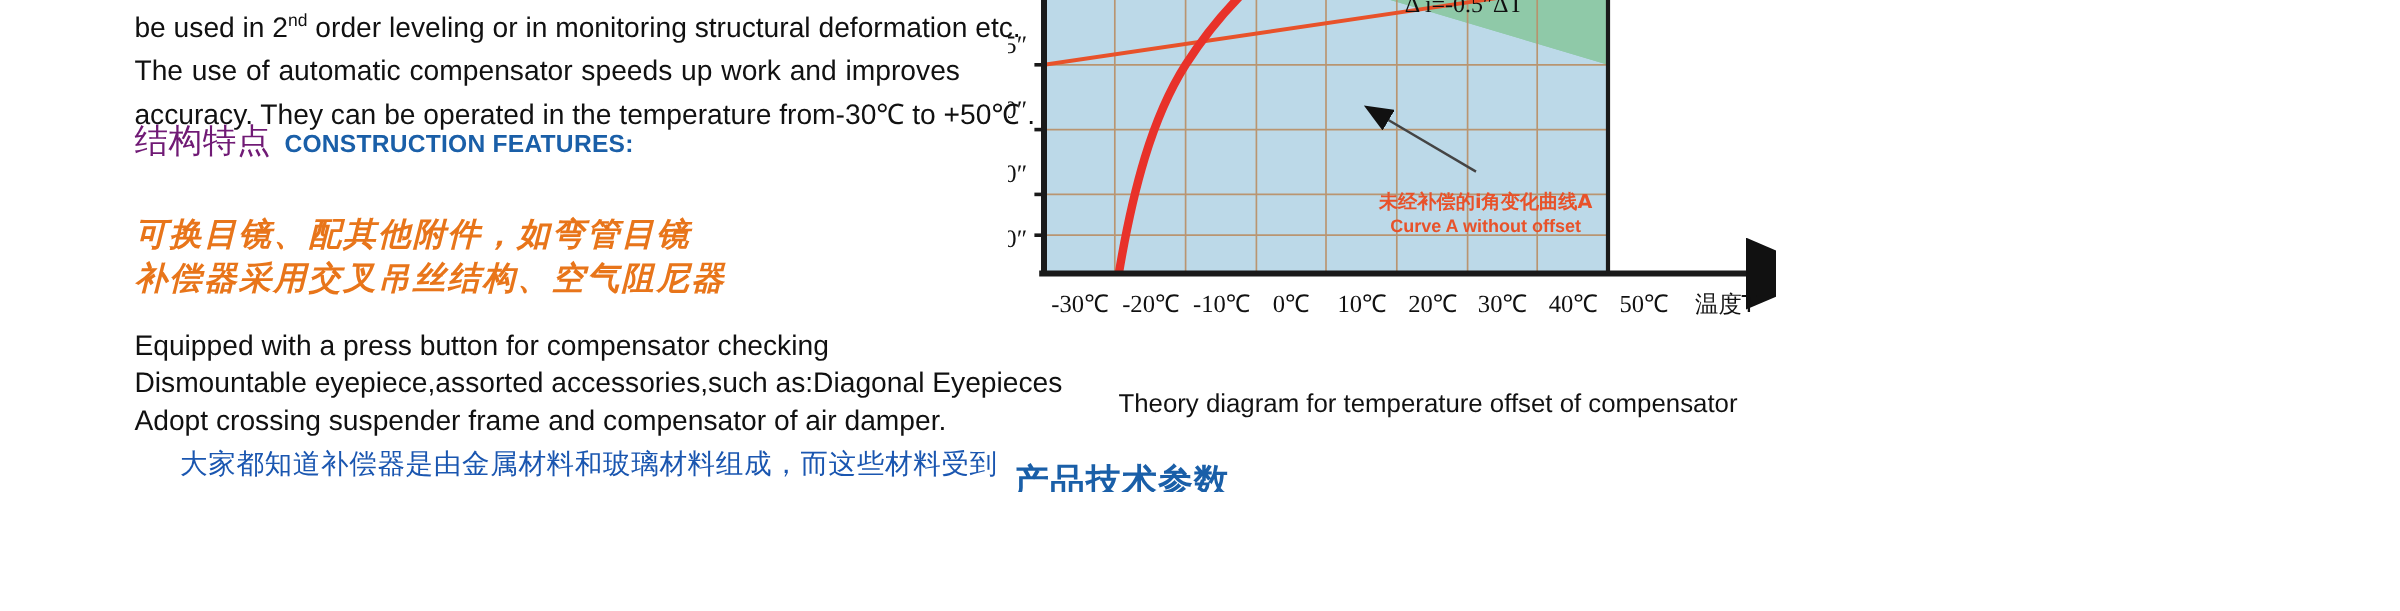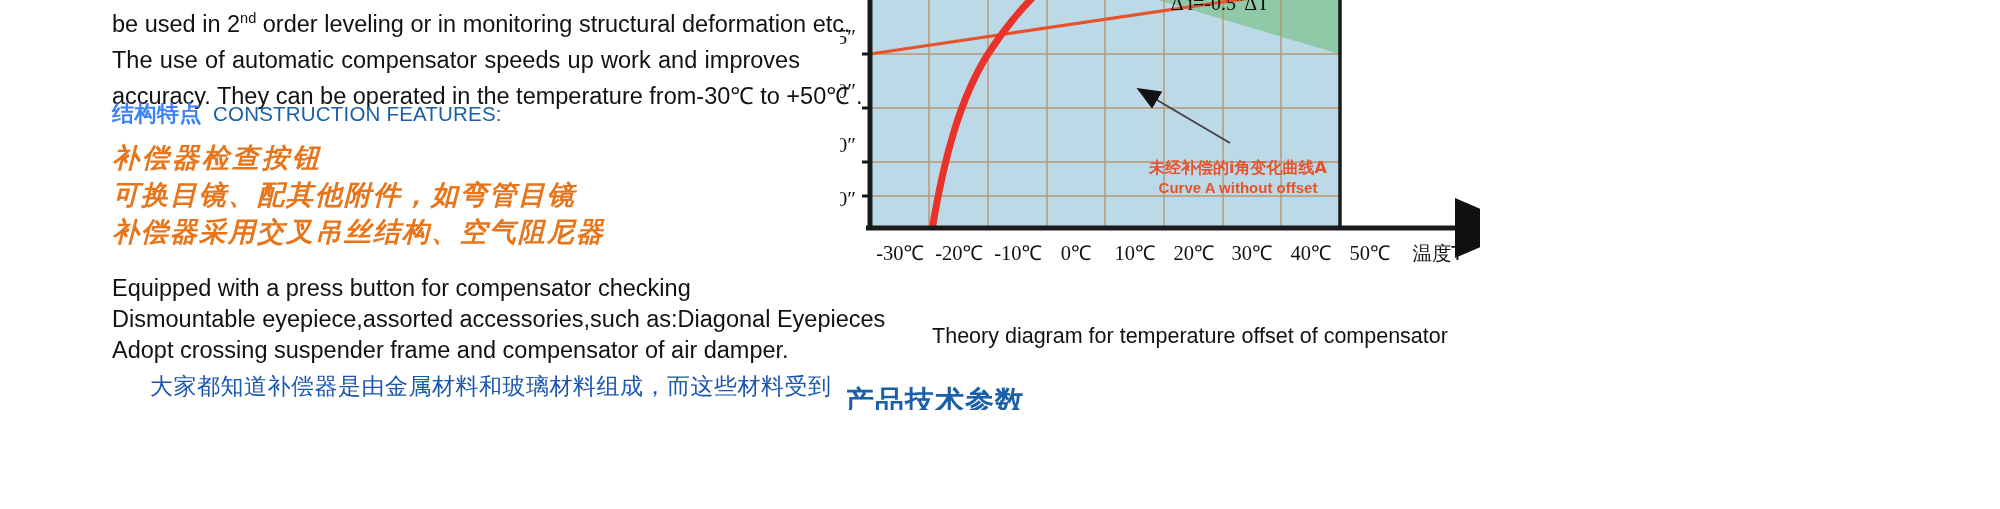--- a/index.html
+++ b/index.html
@@ -30,25 +30,25 @@
   }
   sup{font-size:0.62em;vertical-align:super;}
 
   .heading-row{
     position:absolute;left:0;top:99px;
     display:flex;align-items:baseline;gap:11px;
     white-space:nowrap;
   }
   .heading-cn{
     font-family:"DejaVu Sans", sans-serif;
-    font-size:22px;font-weight:bold;color:#3b82f6;
+    font-size:28px;font-weight:normal;color:#701a75;
     letter-spacing:0.5px;
   }
   .heading-en{
-    font-size:20.5px;font-weight:normal;color:#1a5fa8;
+    font-size:20.5px;font-weight:bold;color:#1a5fa8;
     letter-spacing:0.2px;
   }
 
   .cn-orange{
     position:absolute;left:0;
     color:#e8751a;
     font-family:"DejaVu Sans", sans-serif;
     font-weight:bold;
     font-size:27px;
     font-style:italic;
@@ -132,21 +132,20 @@
         </span>
       </span>
       <span class="ln">accuracy. They can be operated in the temperature from-30℃ to +50℃ .</span>
     </div>
 
     <div class="heading-row">
       <span class="heading-cn">结构特点</span>
       <span class="heading-en">CONSTRUCTION FEATURES:</span>
     </div>
 
-    <div class="cn-orange l1">补偿器检查按钮</div>
     <div class="cn-orange l2">可换目镜、配其他附件，如弯管目镜</div>
     <div class="cn-orange l3">补偿器采用交叉吊丝结构、空气阻尼器</div>
 
     <div class="en-list">
       <span class="ln">Equipped with a press button for compensator checking</span>
       <span class="ln">Dismountable eyepiece,assorted accessories,such as:Diagonal Eyepieces</span>
       <span class="ln">Adopt crossing suspender frame and compensator of air damper.</span>
     </div>
 
     <div class="cn-blue">大家都知道补偿器是由金属材料和玻璃材料组成，而这些材料受到</div>

